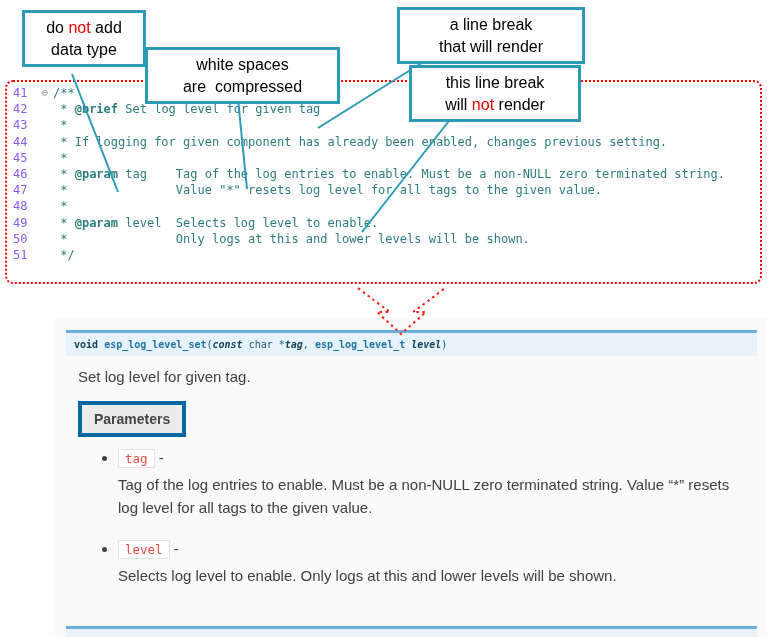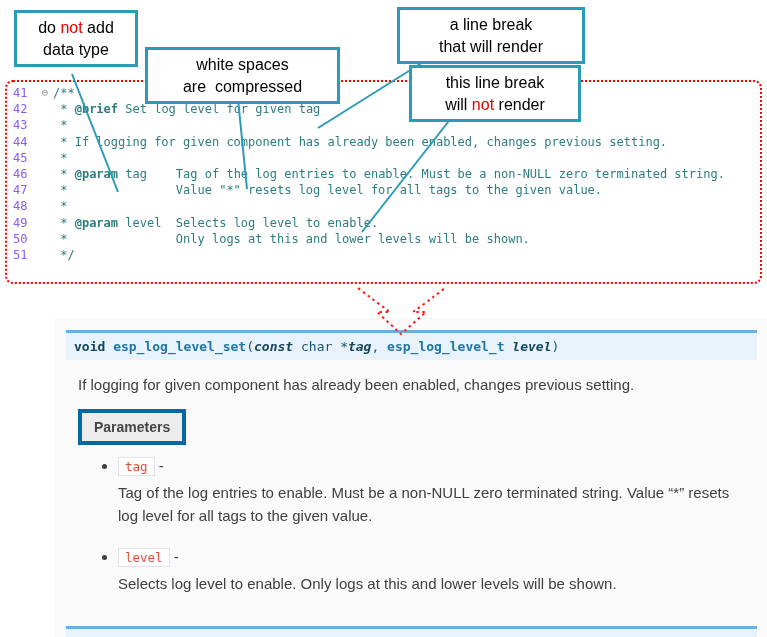--- a/index.html
+++ b/index.html
@@ -19,36 +19,36 @@
   .p-cmt{color:#2d7d7d;}
   .p-tag{color:#2d7d7d;font-weight:bold;}
   .p-kw{color:#7f0055;font-weight:bold;}
   .p-fn{color:#000;font-weight:bold;}
   .p-pln{color:#000;}
 
   
   .callout{position:absolute;background:#fff;border:3px solid #2b9bb8;z-index:10;
            text-align:center;font-size:16px;line-height:1.35;padding:4px 6px;
            white-space:pre-wrap;color:#000;}
-  .c1{left:14px;top:10px;width:106px;}
+  .c1{left:22px;top:10px;width:106px;}
   .c2{left:145px;top:47px;width:177px;}
   .c3{left:397px;top:7px;width:170px;}
   .c4{left:409px;top:65px;width:154px;}
   .p-plain{color:#000;}
   .p-red{color:#e60000;}
 
   
   .overlay{position:absolute;left:0;top:0;z-index:5;pointer-events:none;}
 
   
   .docs{position:absolute;left:54px;top:318px;width:713px;height:319px;
         background:#fafafa;z-index:2;box-sizing:border-box;
         padding:12px 0 0 12px;overflow:hidden;}
   .sig{background:#e7f2fa;border-top:3px solid #6ab0de;padding:6px 8px;
-       font-family:"DejaVu Sans Mono",monospace;font-size:13px;margin-right:10px;}
+       font-family:"DejaVu Sans Mono",monospace;font-size:10px;margin-right:10px;}
   .p-sigpln{color:#1d5673;}
   .p-sigkw{color:#16455e;font-weight:700;}
   .p-sigkwi{color:#16455e;font-weight:700;font-style:italic;}
   .p-signame{color:#2176a5;font-weight:700;}
   .p-sigtype{color:#2176a5;font-weight:600;}
   .p-sigarg{color:#16455e;font-weight:700;font-style:italic;}
 
   .brief{margin:12px 0 0 12px;font-size:15px;color:#404040;}
   .detail{margin:16px 0 0 12px;font-size:15px;color:#404040;}
   .params-label{display:inline-block;margin:16px 0 0 12px;background:#ececec;
@@ -140,21 +140,21 @@
 data type</span></div>
   <div class="callout c3"><span class="p-plain">a line break
 that will render</span></div>
   <div class="callout c2"><span class="p-plain">white spaces
 are  compressed</span></div>
   <div class="callout c4"><span class="p-plain">this line break
 will </span><span class="p-red">not</span><span class="p-plain"> render</span></div>
 
   <div class="docs">
     <div class="sig"><span class="p-sigkw">void</span><span class="p-sigpln"> </span><span class="p-signame">esp_log_level_set</span><span class="p-sigpln">(</span><span class="p-sigkwi">const</span><span class="p-sigpln">  char *</span><span class="p-sigarg">tag</span><span class="p-sigpln">, </span><span class="p-sigtype">esp_log_level_t</span><span class="p-sigpln"> </span><span class="p-sigarg">level</span><span class="p-sigpln">)</span></div>
-    <p class="detail">If logging for given component has already been enabled, changes previous setting.</p>
+    <p class="brief">Set log level for given tag.</p>
     <div class="params-label">Parameters</div>
     <ul class="params-list">
         <li><span class="chip">tag</span><span class="sep"> -</span><div class="desc">Tag of the log entries to enable. Must be a non-NULL zero terminated string. Value “*” resets log level for all tags to the given value.</div></li>
         <li><span class="chip">level</span><span class="sep"> -</span><div class="desc">Selects log level to enable. Only logs at this and lower levels will be shown.</div></li>
       </ul>
     <div class="next-sig"></div>
   </div>
 
 </div>
 

